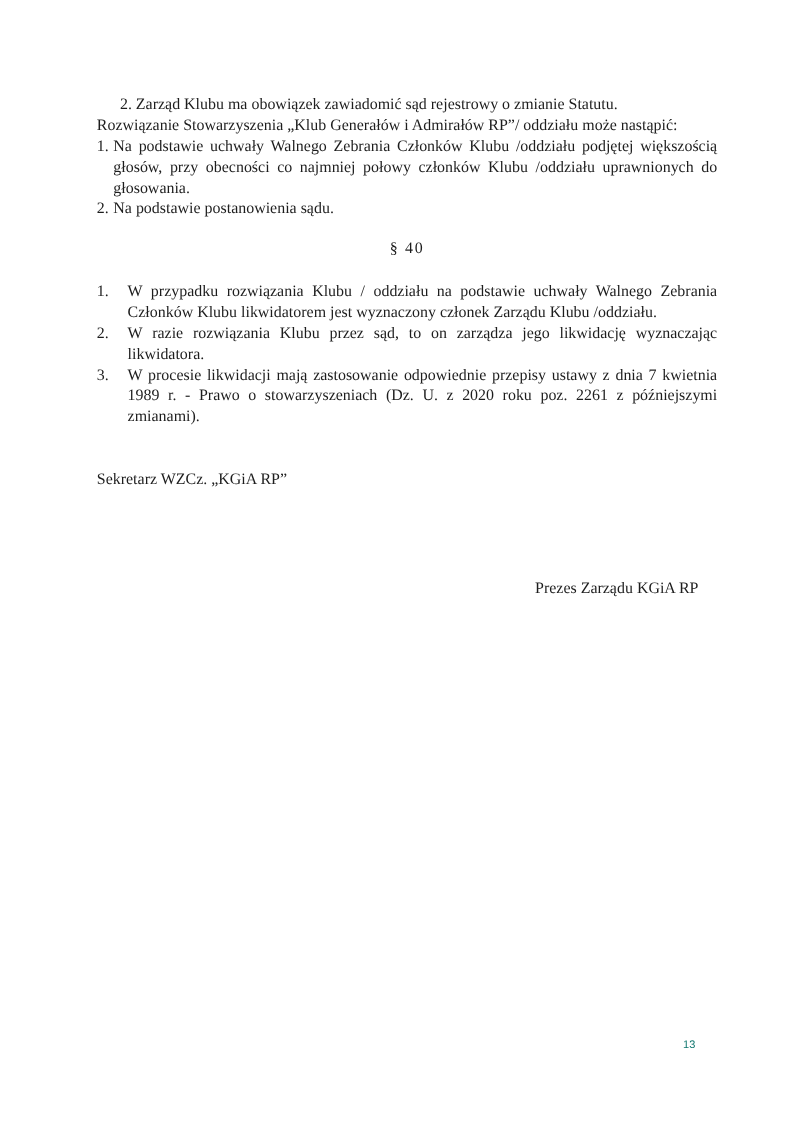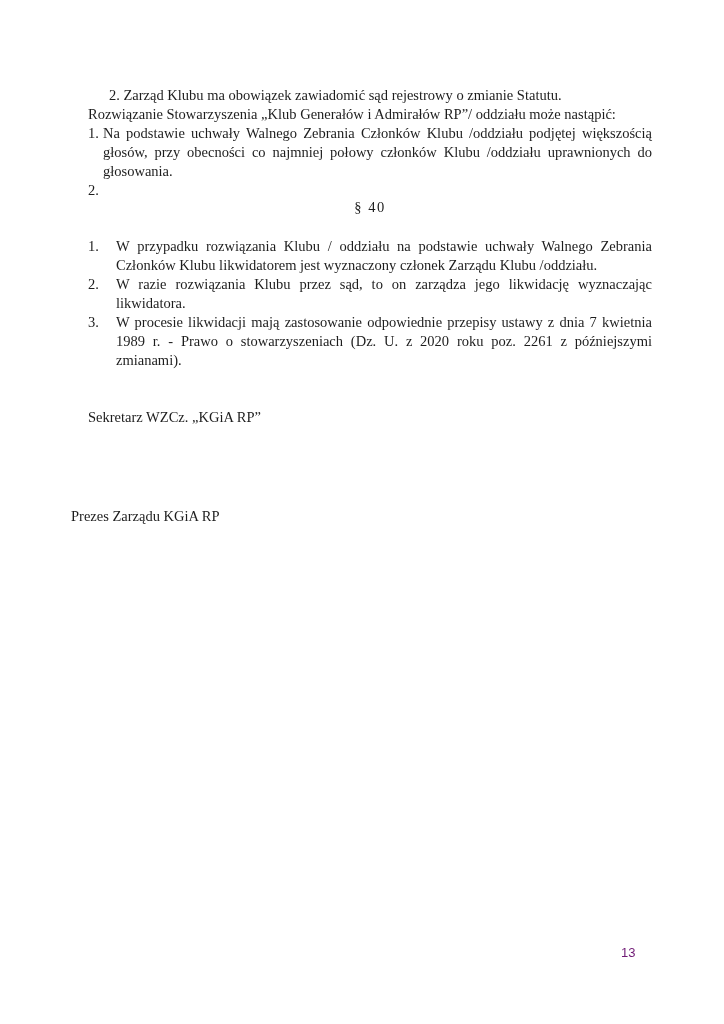--- a/index.html
+++ b/index.html
@@ -62,51 +62,52 @@
     left: 0;
     top: 0;
   }
   .sig-row {
     display: flex;
     justify-content: space-between;
     margin-top: 38px;
   }
   .sig-center {
     margin: 80px 0 0 0;
-    text-align: left;
+    text-align: right;
     position: relative;
     left: -17px;
   }
   .pageno {
     position: absolute;
     left: 621px;
     top: 945px;
     font-family: "Liberation Sans", "DejaVu Sans", sans-serif;
-    font-size: 13px;
-    color: #701a75;
+    font-size: 10px;
+    color: #0f766e;
   }
 </style>
 </head>
 <body>
 
 <div class="page">
   <div class="content">
 
     <p class="intro">2. Zarząd Klubu ma obowiązek zawiadomić sąd rejestrowy o zmianie Statutu.</p>
 
 
     <p class="lead">Rozwiązanie Stowarzyszenia „Klub Generałów i Admirałów RP”/ oddziału może nastąpić:</p>
 
     <div class="olist l39">
       <div class="li">
         <span class="num">1.</span>
         <span class="txt">Na podstawie uchwały Walnego Zebrania Członków Klubu /oddziału podjętej większością głosów, przy obecności co najmniej połowy członków Klubu /oddziału uprawnionych do głosowania.</span>
       </div>
       <div class="li">
         <span class="num">2.</span>
+        <span class="txt">Na podstawie postanowienia sądu.</span>
       </div>
     </div>
 
     <p class="sec-heading h40">§ 40</p>
 
     <div class="olist l40">
       <div class="li">
         <span class="num">1.</span>
         <span class="txt">W przypadku rozwiązania Klubu / oddziału na podstawie uchwały Walnego Zebrania Członków Klubu likwidatorem jest wyznaczony członek Zarządu Klubu /oddziału.</span>
       </div>

